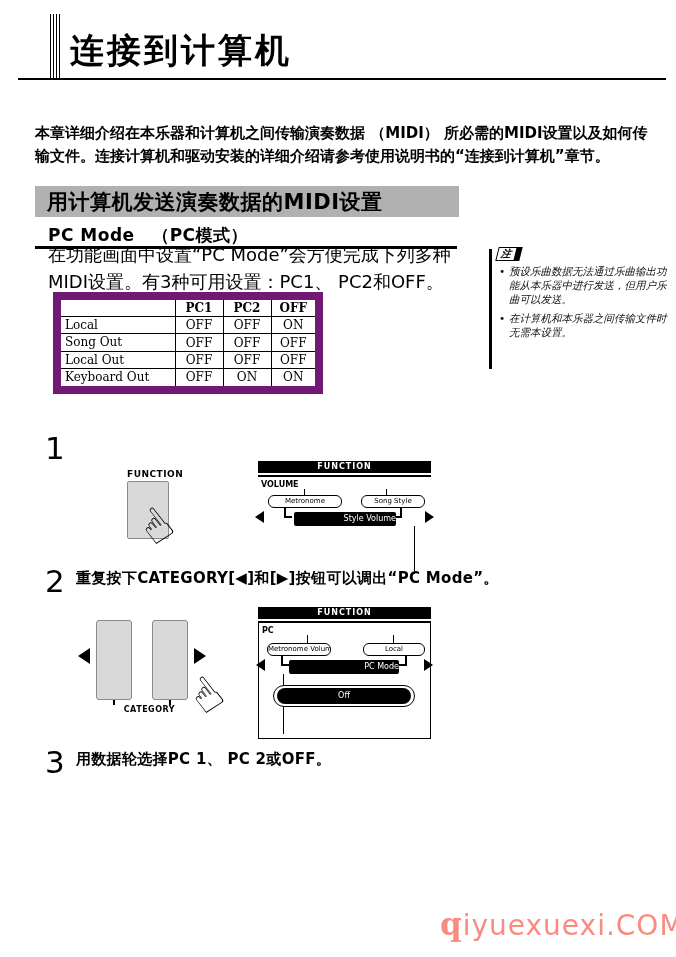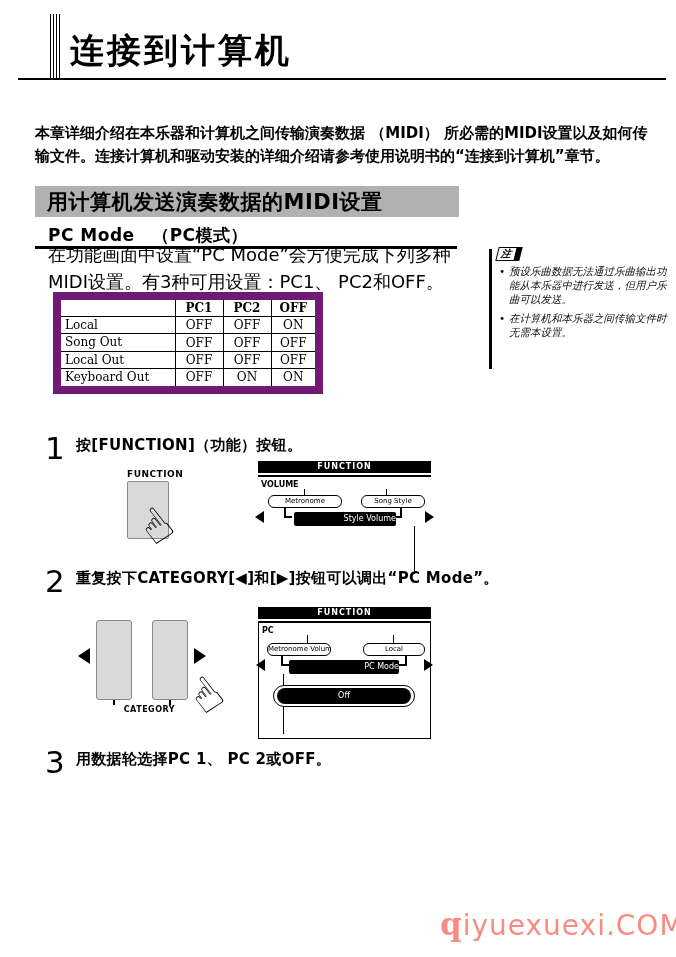--- a/index.html
+++ b/index.html
@@ -132,21 +132,20 @@
   </table>
 
   <div class="note-bar"></div>
   <span class="note-tag">注</span>
   <ul class="note-list">
     <li><span class="blt">•</span><span>预设乐曲数据无法通过乐曲输出功能从本乐器中进行发送，但用户乐曲可以发送。</span></li>
     <li><span class="blt">•</span><span>在计算机和本乐器之间传输文件时无需本设置。</span></li>
   </ul>
 
   <div class="step-num" style="top:430px;">1</div>
-  <div class="step-text" style="top:436px;">按[FUNCTION]（功能）按钮。</div>
 
   <div class="fn-label">FUNCTION</div>
   <div class="fn-button"></div>
   <div class="hand hand1">☝</div>
 
   <div class="lcd lcd1">
     <div class="lcd-head">FUNCTION</div>
     <div class="lcd-body">
       <div class="lcd-cat">VOLUME</div>
       <div class="ln" style="left:46px; top:12px; width:1px; height:6px;"></div>

